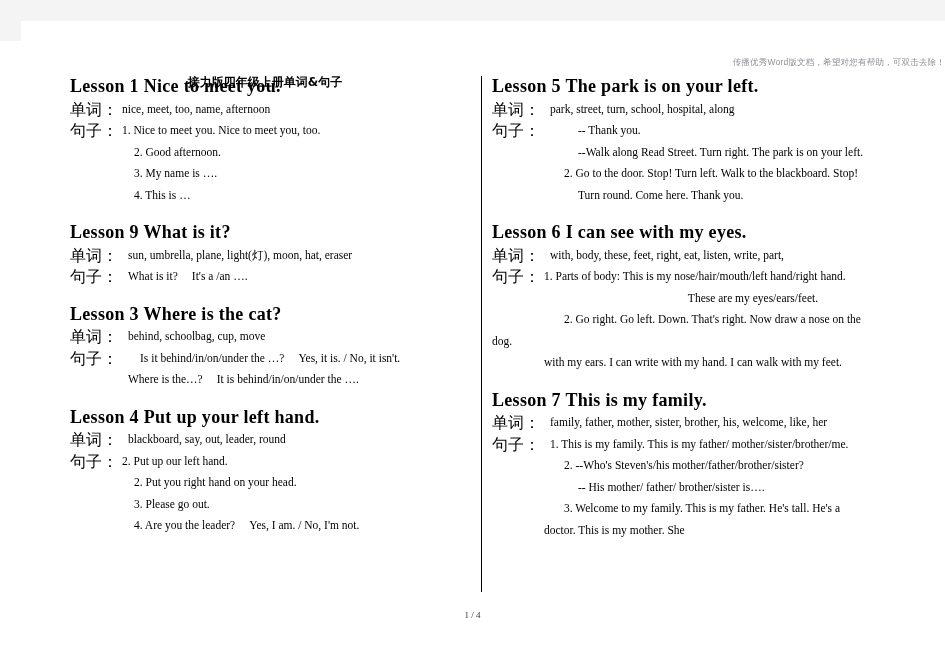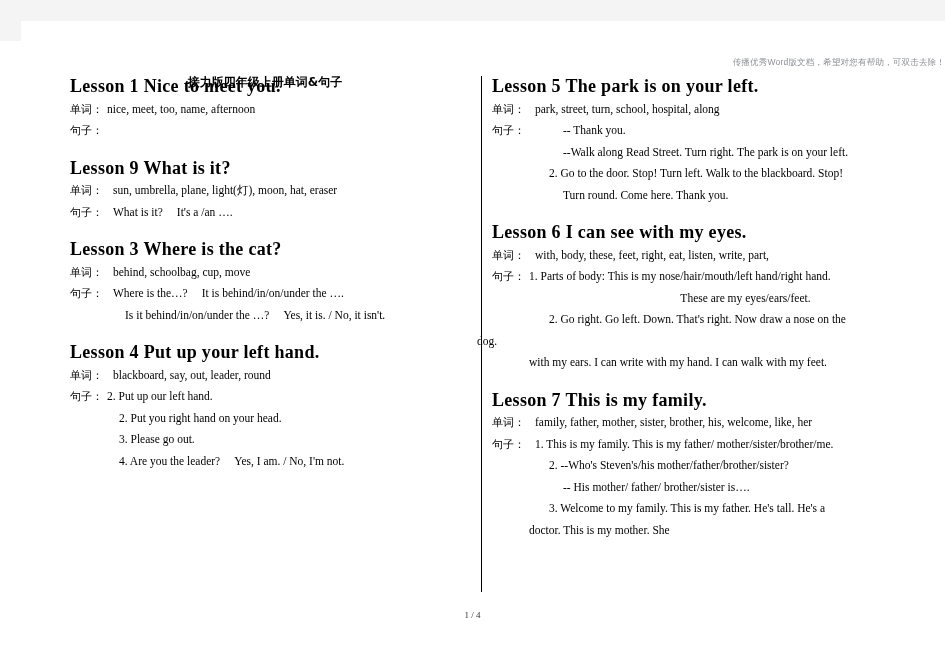--- a/index.html
+++ b/index.html
@@ -82,21 +82,21 @@
     letter-spacing: 0.3px;
     margin-bottom: 1px;
     white-space: nowrap;
   }
   .row {
     display: flex;
     align-items: flex-start;
   }
   .row-label {
     font-family: Liberation Serif, serif;
-    font-size: 11px;
+    font-size: 16px;
     font-weight: 500;
     white-space: nowrap;
     flex: 0 0 auto;
     padding-right: 4px;
     line-height: 21.5px;
   }
   .row-body {
     flex: 1 1 auto;
     min-width: 0;
   }
@@ -141,20 +141,26 @@
   <div class="col col-left">
 
     <div class="lesson">
       <div class="lesson-title">Lesson 1 Nice to meet you.</div>
       <div class="row">
         <span class="row-label">单词：</span>
         <span class="row-body"><span class="line nojust">nice, meet, too, name, afternoon</span></span>
       </div>
       <div class="row">
         <span class="row-label">句子：</span>
+        <span class="row-body">
+          <div class="line nojust">1. Nice to meet you. Nice to meet you, too.</div>
+          <div class="line nojust indent-3">2. Good afternoon.</div>
+          <div class="line nojust indent-3">3. My name is ….</div>
+          <div class="line nojust indent-3">4. This is …</div>
+        </span>
       </div>
     </div>
 
     <div class="lesson">
       <div class="lesson-title">Lesson 9 What is it?</div>
       <div class="row">
         <span class="row-label">单词：</span>
         <span class="row-body"><span class="line nojust" style="padding-left:6px">sun, umbrella, plane, light(灯), moon, hat, eraser</span></span>
       </div>
       <div class="row">
@@ -169,25 +175,25 @@
 
     <div class="lesson">
       <div class="lesson-title">Lesson 3 Where is the cat?</div>
       <div class="row">
         <span class="row-label">单词：</span>
         <span class="row-body"><span class="line nojust" style="padding-left:6px">behind, schoolbag, cup, move</span></span>
       </div>
       <div class="row">
         <span class="row-label">句子：</span>
         <span class="row-body">
+          <div class="line nojust" style="padding-left:18px">
+            <span>Is it behind/in/on/under the …?</span><span class="wide-gap"></span><span>Yes, it is. / No, it isn't.</span>
+          </div>
           <div class="line nojust" style="padding-left:6px">
             <span>Where is the…?</span><span class="wide-gap"></span><span>It is behind/in/on/under the ….</span>
-          </div>
-          <div class="line nojust" style="padding-left:18px">
-            <span>Is it behind/in/on/under the …?</span><span class="wide-gap"></span><span>Yes, it is. / No, it isn't.</span>
           </div>
         </span>
       </div>
     </div>
 
     <div class="lesson">
       <div class="lesson-title">Lesson 4 Put up your left hand.</div>
       <div class="row">
         <span class="row-label">单词：</span>
         <span class="row-body"><span class="line nojust" style="padding-left:6px">blackboard, say, out, leader, round</span></span>

